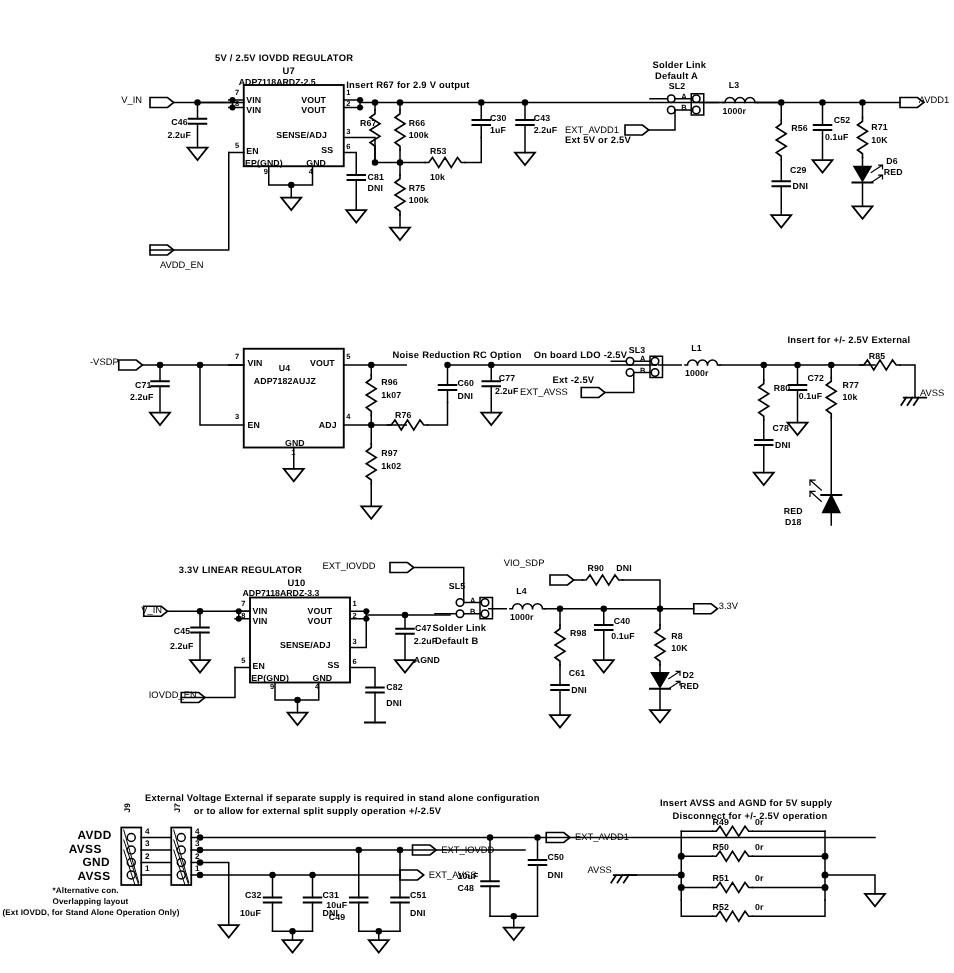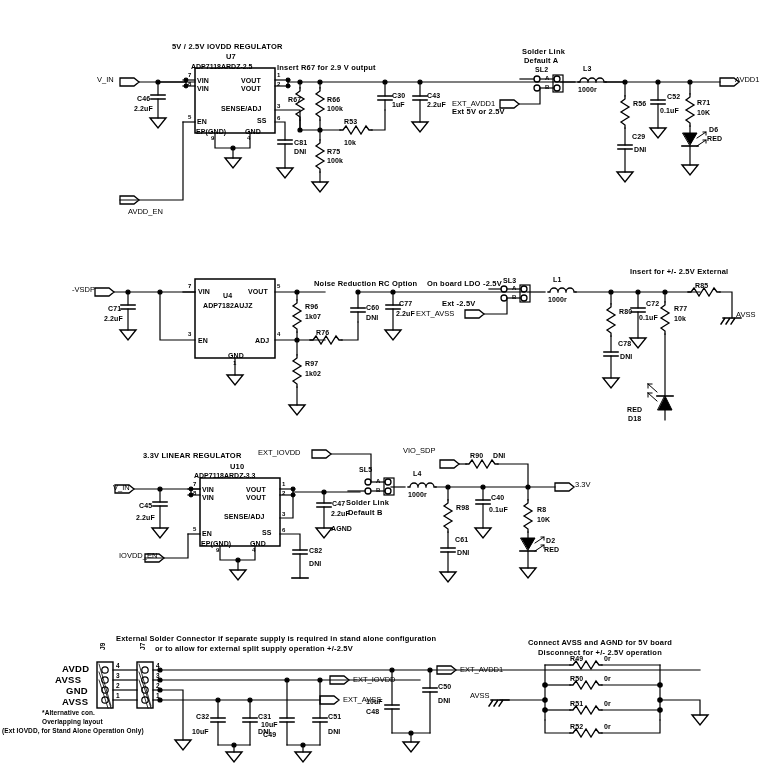--- a/index.html
+++ b/index.html
@@ -662,21 +662,21 @@
 <div class="t lbl" style="left:537px;top:506px;">R8</div>
 <div class="t lbl" style="left:537px;top:516px;">10K</div>
 <div class="t lbl" style="left:546px;top:537px;">D2</div>
 <div class="t lbl" style="left:544px;top:546px;">RED</div>
 <div class="t lbl" style="left:359px;top:466px;">SL5</div>
 <div class="t pin" style="left:376px;top:478px;">A</div>
 <div class="t pin" style="left:376px;top:487px;">B</div>
 <div class="t note" style="left:346px;top:499px;">Solder Link</div>
 <div class="t note" style="left:348px;top:509px;">Default B</div>
 
-<div class="t note" style="left:116px;top:635px;">External Solder Connector if separate supply is required in stand alone configuration</div>
+<div class="t note" style="left:116px;top:635px;">External Voltage External if separate supply is required in stand alone configuration</div>
 <div class="t note" style="left:155px;top:645px;">or to allow for external split supply operation +/-2.5V</div>
 <div class="t tiny" style="left:100px;top:650px;transform:rotate(-90deg);transform-origin:left top;">J9</div>
 <div class="t tiny" style="left:140px;top:650px;transform:rotate(-90deg);transform-origin:left top;">J7</div>
 <div class="t biglbl" style="left:62px;top:664px;">AVDD</div>
 <div class="t biglbl" style="left:55px;top:675px;">AVSS</div>
 <div class="t biglbl" style="left:66px;top:686px;">GND</div>
 <div class="t biglbl" style="left:62px;top:697px;">AVSS</div>
 <div class="t tiny" style="left:116px;top:663px;">4</div>
 <div class="t tiny" style="left:116px;top:673px;">3</div>
 <div class="t tiny" style="left:116px;top:683px;">2</div>
@@ -697,21 +697,21 @@
 <div class="t lbl" style="left:258px;top:728px;">DNI</div>
 <div class="t lbl" style="left:263px;top:731px;">C49</div>
 <div class="t lbl" style="left:261px;top:721px;">10uF</div>
 <div class="t lbl" style="left:328px;top:713px;">C51</div>
 <div class="t lbl" style="left:328px;top:728px;">DNI</div>
 <div class="t lbl" style="left:366px;top:708px;">C48</div>
 <div class="t lbl" style="left:366px;top:698px;">10uF</div>
 <div class="t lbl" style="left:438px;top:683px;">C50</div>
 <div class="t lbl" style="left:438px;top:697px;">DNI</div>
 
-<div class="t note" style="left:528px;top:639px;">Connect AVSS and AGND for 5V board</div>
+<div class="t note" style="left:528px;top:639px;">Insert AVSS and AGND for 5V supply</div>
 <div class="t note" style="left:538px;top:649px;">Disconnect for +/- 2.5V operation</div>
 <div class="t portlbl" style="left:470px;top:692px;">AVSS</div>
 <div class="t lbl" style="left:570px;top:655px;">R49</div>
 <div class="t lbl" style="left:604px;top:655px;">0r</div>
 <div class="t lbl" style="left:570px;top:675px;">R50</div>
 <div class="t lbl" style="left:604px;top:675px;">0r</div>
 <div class="t lbl" style="left:570px;top:700px;">R51</div>
 <div class="t lbl" style="left:604px;top:700px;">0r</div>
 <div class="t lbl" style="left:570px;top:723px;">R52</div>
 <div class="t lbl" style="left:604px;top:723px;">0r</div>

